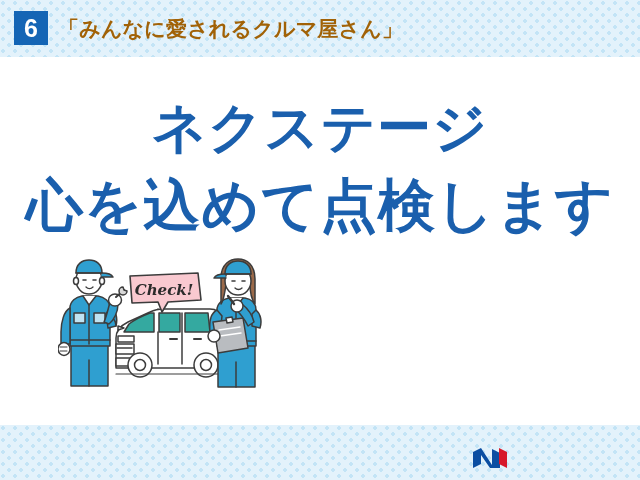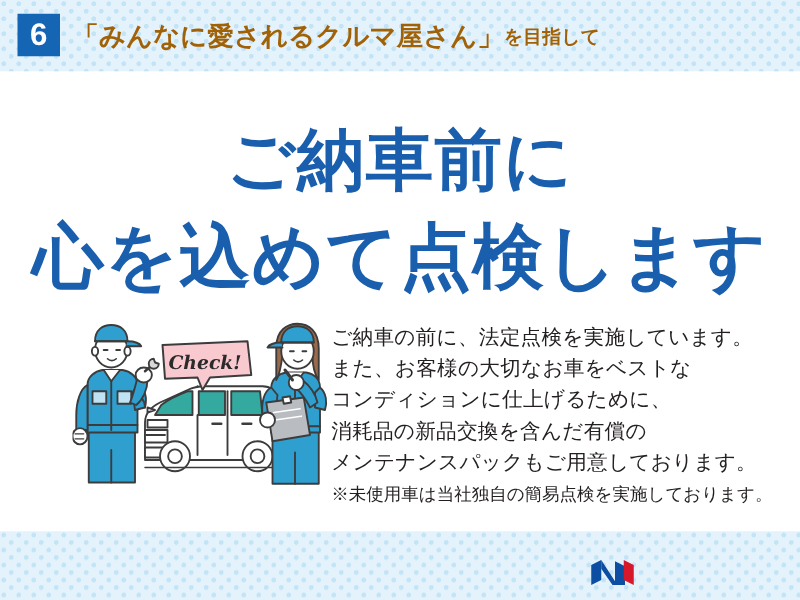--- a/index.html
+++ b/index.html
@@ -124,34 +124,25 @@
 <body>
 
 <div id="page">
 
   <div class="dot-band" id="header-band"></div>
 
   <div id="header-badge">6</div>
 
   <div id="header-title">
     <span class="big">「みんなに愛されるクルマ屋さん」</span>
-    <span class="small">を目指して</span>
   </div>
 
-  <div class="headline" id="headline-1">ご納車前に</div>
+  <div class="headline" id="headline-1">ネクステージ</div>
   <div class="headline" id="headline-2">心を込めて点検します</div>
 
-  <div id="body-copy">
-    <div>ご納車の前に、法定点検を実施しています。</div>
-    <div>また、お客様の大切なお車をベストな</div>
-    <div>コンディションに仕上げるために、</div>
-    <div>消耗品の新品交換を含んだ有償の</div>
-    <div>メンテナンスパックもご用意しております。</div>
-    <div class="note">※未使用車は当社独自の簡易点検を実施しております。</div>
-  </div>
 
   <div id="illustration">
     <svg viewBox="0 0 205 135" width="205" height="135">
       <g fill="none" stroke="#3c3c3c" stroke-width="1.5" stroke-linecap="round" stroke-linejoin="round">
 
         <g>
 
           <path d="M13 85 L13 130 L50 130 L50 85 Z" fill="#2f9fd0"></path>
           <path d="M31 104 L31 130" stroke="#3c3c3c"></path>
 

